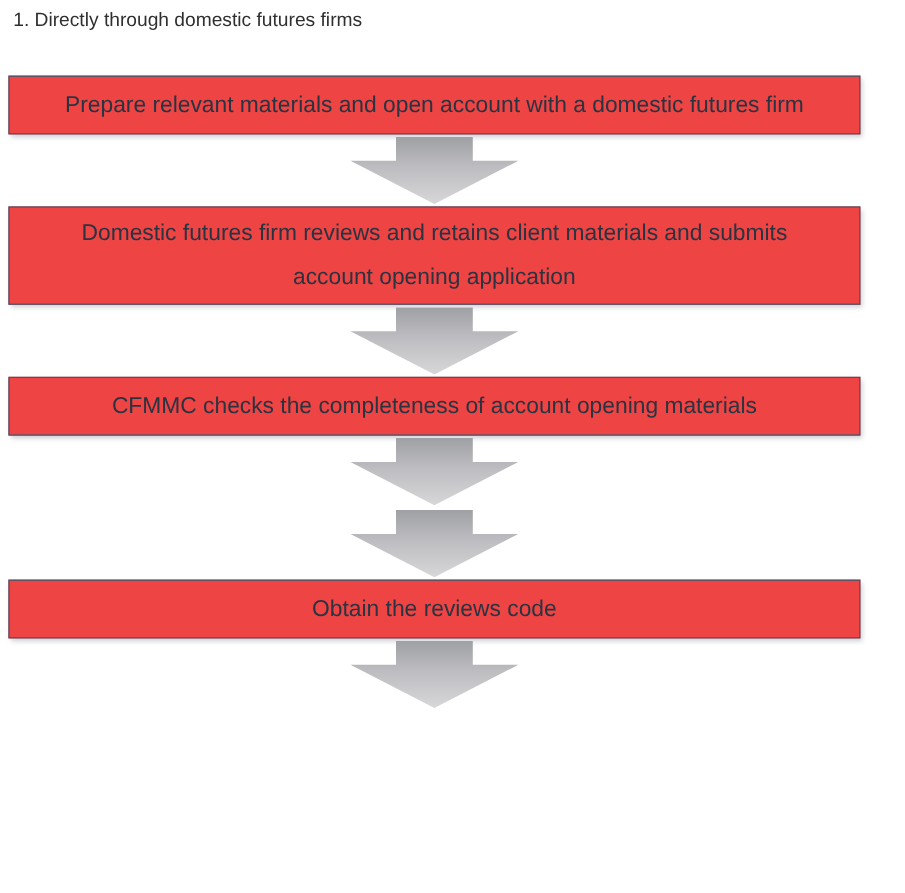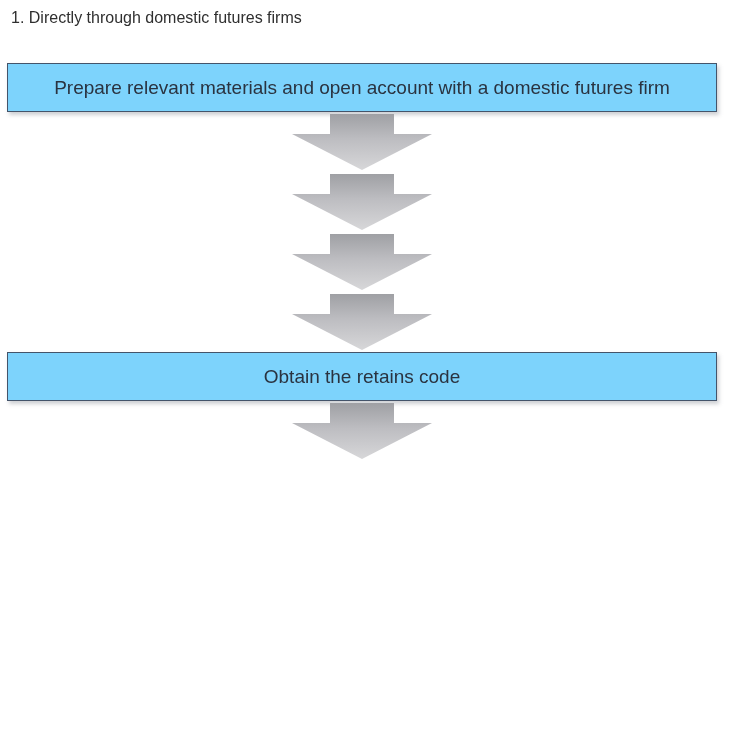--- a/index.html
+++ b/index.html
@@ -29,21 +29,21 @@
     position: absolute;
     top: 63px; left: 7px;
     width: 710px;
     display: flex;
     flex-direction: column;
     align-items: center;
   }
   .box {
     width: 710px;
     height: 49px;
-    background: #7dd3fc;
+    background: #ef4444;
     border: 1.5px solid var(--border-color);
     box-shadow: 2px 3px 4px rgba(130, 135, 145, 0.40);
     display: flex;
     align-items: center;
     justify-content: center;
     text-align: center;
     white-space: pre-line;
     font-size: 19px;
     line-height: 37px;
     color: var(--text-color);
@@ -60,23 +60,26 @@
 </head>
 <body>
 
 <div class="page">
   <div class="title">1. Directly through domestic futures firms</div>
 
   <div class="flow">
     <div class="box">Prepare relevant materials and open account with a domestic futures firm</div>
     <div class="arrow"></div>
 
+    <div class="box tall">Domestic futures firm reviews and retains client materials and submits
+account opening application</div>
+    <div class="arrow"></div>
+
+    <div class="box">CFMMC checks the completeness of account opening materials</div>
     <div class="arrow"></div>
 
     <div class="arrow"></div>
 
-    <div class="arrow"></div>
-
-    <div class="box">Obtain the retains code</div>
+    <div class="box">Obtain the reviews code</div>
     <div class="arrow"></div>
 
   </div>
 </div>
 
 </body></html>

